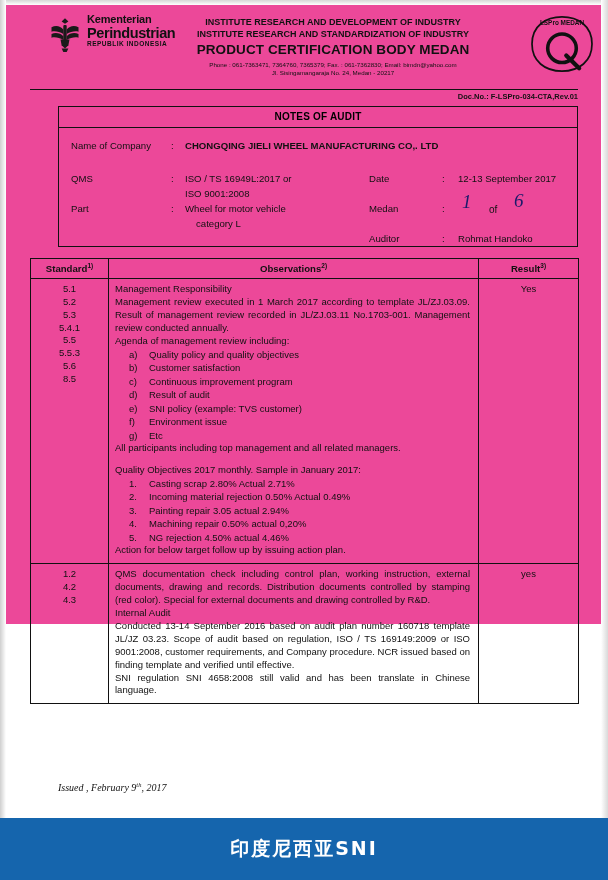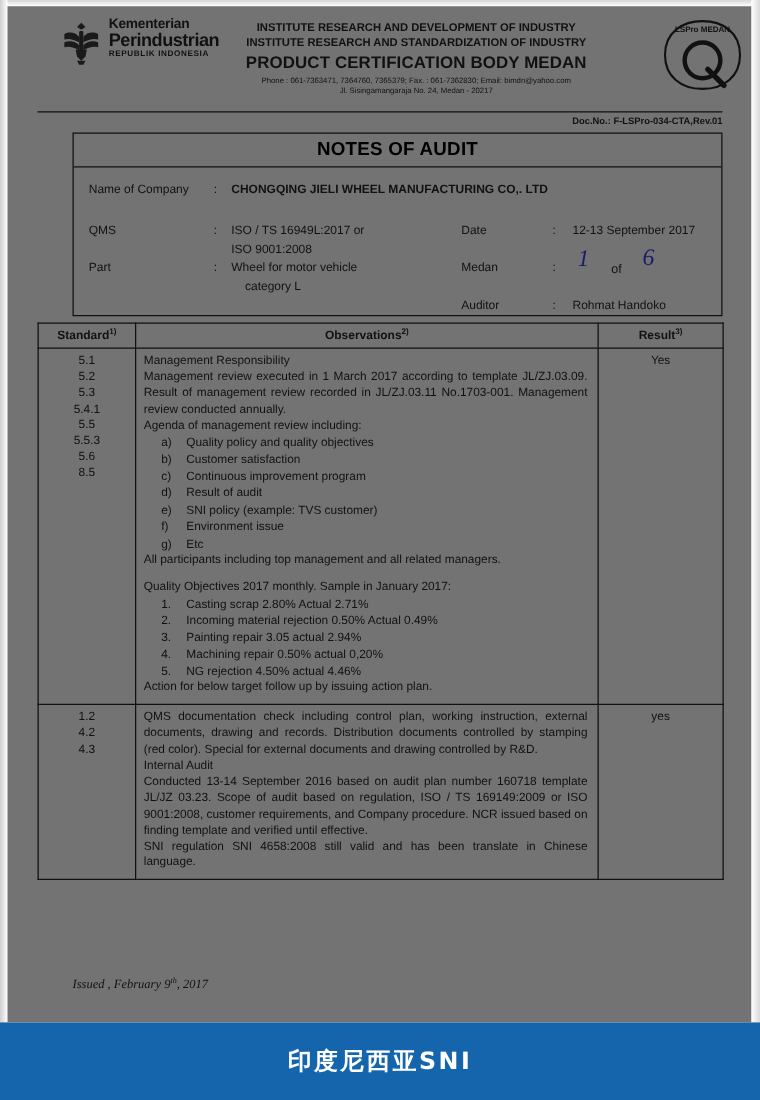--- a/index.html
+++ b/index.html
@@ -18,22 +18,22 @@
     position: absolute;
     left: 0; top: 0;
     width: 608px;
     height: 880px;
     background: #ffffff;
   }
   .scan {
     position: absolute;
     left: 0; top: 0;
     width: 608px;
-    height: 818px;
-    background: #737373;
+    height: 624px;
+    background: #ec4899;
     box-sizing: border-box;
     padding: 0;
   }
   
   .edge-left {
     position: absolute; left: 0; top: 0; width: 6px; height: 818px;
     background: linear-gradient(to right, #cfcfcf, #ffffff);
   }
   .edge-top {
     position: absolute; left: 0; top: 0; width: 608px; height: 5px;
@@ -142,21 +142,21 @@
   
   .notes-box {
     position: absolute;
     left: 58px; top: 106px;
     width: 520px;
     border: 1px solid #111;
     box-sizing: border-box;
   }
   .notes-title {
     text-align: center;
-    font-size: 15px;
+    font-size: 10px;
     font-weight: bold;
     padding: 4px 0 5px 0;
     border-bottom: 1px solid #111;
     letter-spacing: 0.2px;
   }
   .notes-body {
     padding: 10px 0 10px 0;
     position: relative;
     height: 118px;
     box-sizing: border-box;

